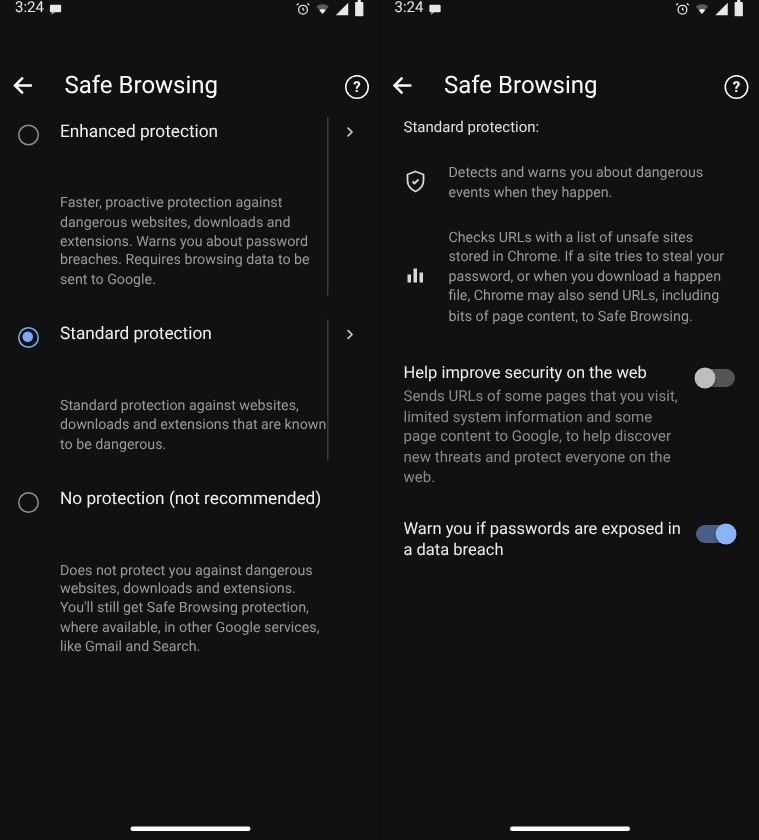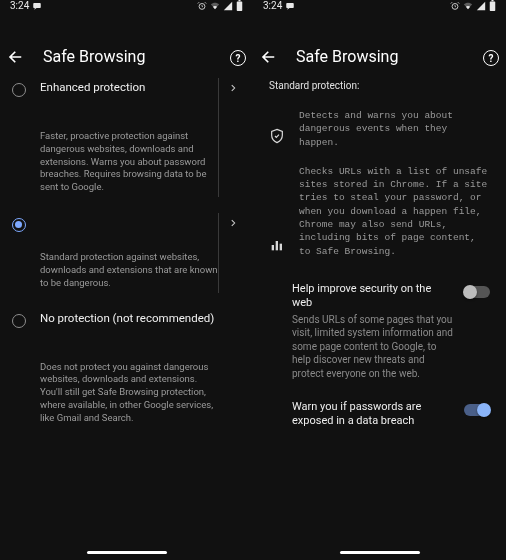--- a/index.html
+++ b/index.html
@@ -91,32 +91,30 @@
     display: flex; align-items: center; justify-content: center;
     margin-top: 3px;
     flex-shrink: 0;
   }
   
   .section-label {
     font-size: 10px; color: #e0e0e0;
     padding: 10px 4px 12px 4px;
   }
   .info-row {
-    display: flex; align-items: flex-end;
+    display: flex; align-items: center;
     padding: 6px 4px 10px 4px;
     gap: 14px;
-    font-family: Liberation Mono, monospace;
   }
   .info-icon { width: 16px; flex-shrink: 0; margin-top: 1px; }
   .info-text { font-size: 9.5px; color: #9a9a9a; line-height: 1.4; flex: 1; }
   .setting-row {
     display: flex; align-items: flex-start;
     padding: 14px 4px 6px 4px;
     gap: 10px;
-    margin-left: 23px;
   }
   .setting-text { flex: 1; }
   .setting-title { font-size: 11px; color: #eeeeee; margin-bottom: 2px; line-height:1.3; }
   .setting-desc { font-size: 10px; color: #8a8a8a; line-height: 1.35; }
   .toggle {
     width: 26px; height: 12px; border-radius: 6px;
     background: #555555;
     position: relative;
     margin-top: 4px;
     flex-shrink: 0;
@@ -184,20 +182,21 @@
       <div class="chevron">
         <svg width="10" height="10" viewBox="0 0 24 24" fill="none" stroke="#cfcfcf" stroke-width="2.5">
             <path d="M9 5l7 7-7 7"></path>
           </svg>
       </div>
     </div>
 
     <div class="option-row divider-right">
       <div class="radio selected"></div>
       <div class="option-text">
+        <div class="option-title">Standard protection</div>
         <div class="option-desc">Standard protection against websites, downloads and extensions that are known to be dangerous.</div>
       </div>
       <div class="chevron">
         <svg width="10" height="10" viewBox="0 0 24 24" fill="none" stroke="#cfcfcf" stroke-width="2.5">
             <path d="M9 5l7 7-7 7"></path>
           </svg>
       </div>
     </div>
 
     <div class="option-row">

